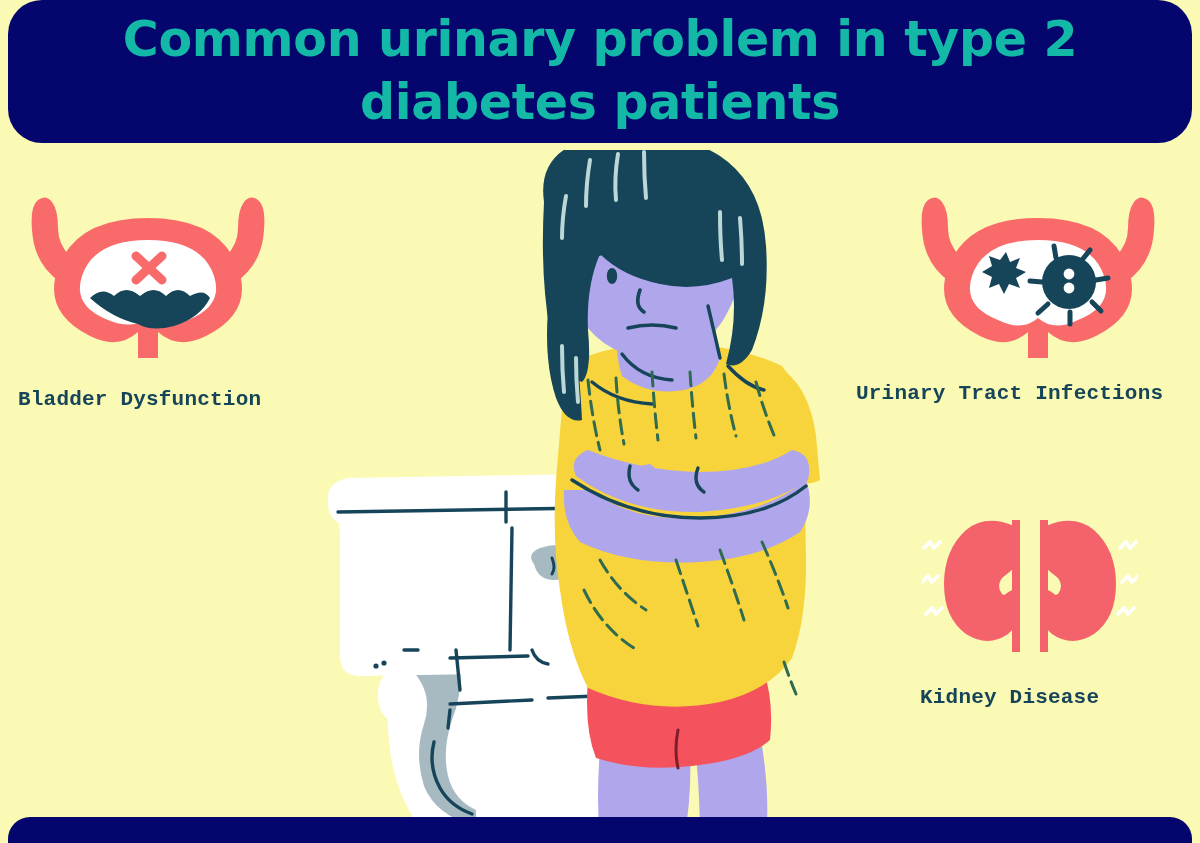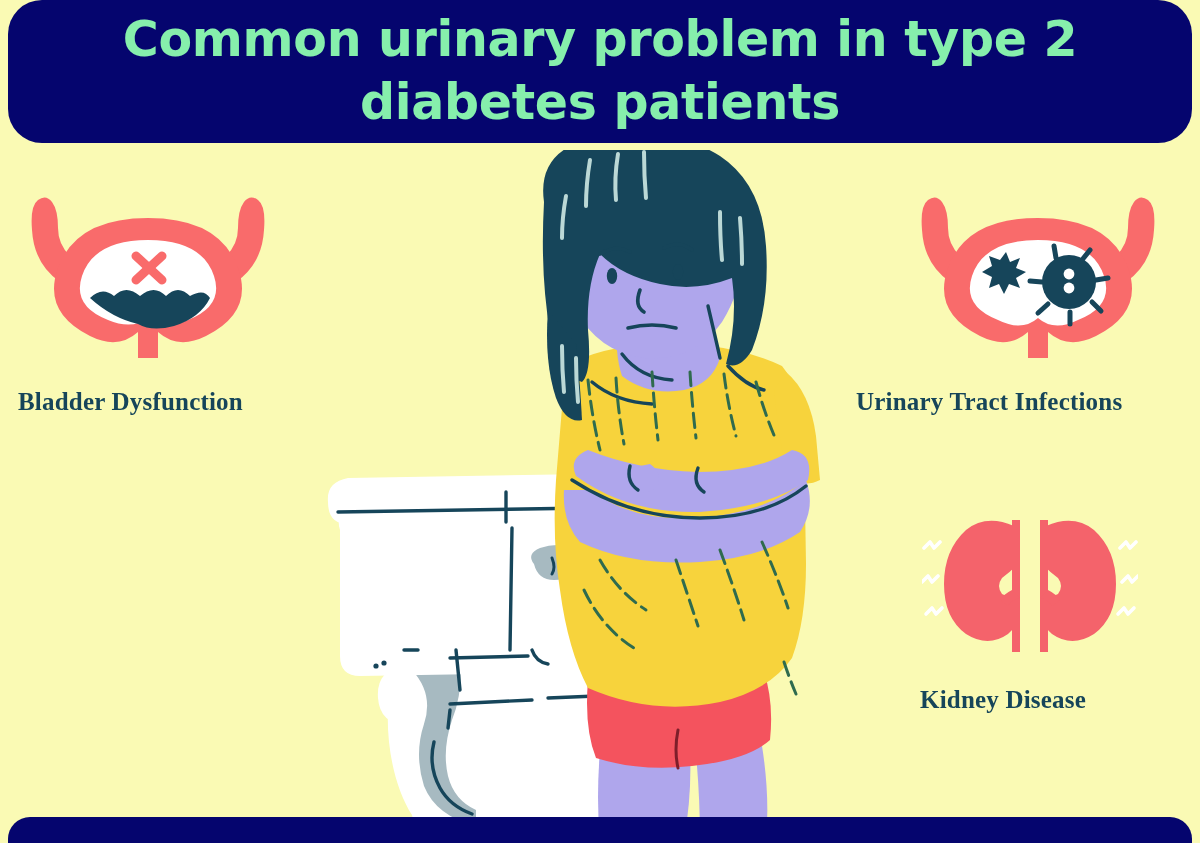--- a/index.html
+++ b/index.html
@@ -32,21 +32,21 @@
     border-top-left-radius: 34px;
     border-top-right-radius: 34px;
     display: flex;
     align-items: center;
     justify-content: center;
     text-align: center;
     padding: 0 42px;
     z-index: 40;
   }
   #title-text {
-    color: #86efac;
+    color: #14b8a6;
     font-family: "DejaVu Sans", sans-serif;
     font-weight: bold;
     font-size: 49px;
     line-height: 1.28;
     letter-spacing: -0.3px;
     white-space: pre-line;
   }
 
   
   #bottom-bar {
@@ -63,34 +63,34 @@
 
   
   .feature {
     position: absolute;
     z-index: 20;
   }
   .feature-icon {
     display: block;
   }
   .feature-label {
-    font-family: Liberation Serif, serif;
+    font-family: Liberation Mono, monospace;
     font-weight: bold;
-    font-size: 25px;
+    font-size: 21px;
     color: #16455A;
     letter-spacing: 0.2px;
     white-space: nowrap;
   }
 
   #feature-bladder     { left: 14px;  top: 186px; }
   #feature-bladder .feature-label { margin-top: 24px; margin-left: 4px; }
 
   #feature-uti         { left: 856px; top: 186px; }
   #feature-uti .feature-icon { margin-left: 48px; }
-  #feature-uti .feature-label { margin-top: 24px; margin-left: 0px; }
+  #feature-uti .feature-label { margin-top: 18px; margin-left: 0px; }
 
   #feature-sexual      { left: 14px;  top: 498px; }
   #feature-sexual .feature-icon { margin-left: 46px; }
   #feature-sexual .feature-label { margin-top: 34px; margin-left: 10px; }
 
   #feature-kidney      { left: 900px; top: 508px; }
   #feature-kidney .feature-icon { margin-left: 22px; }
   #feature-kidney .feature-label { margin-top: 28px; margin-left: 20px; }
 
   

